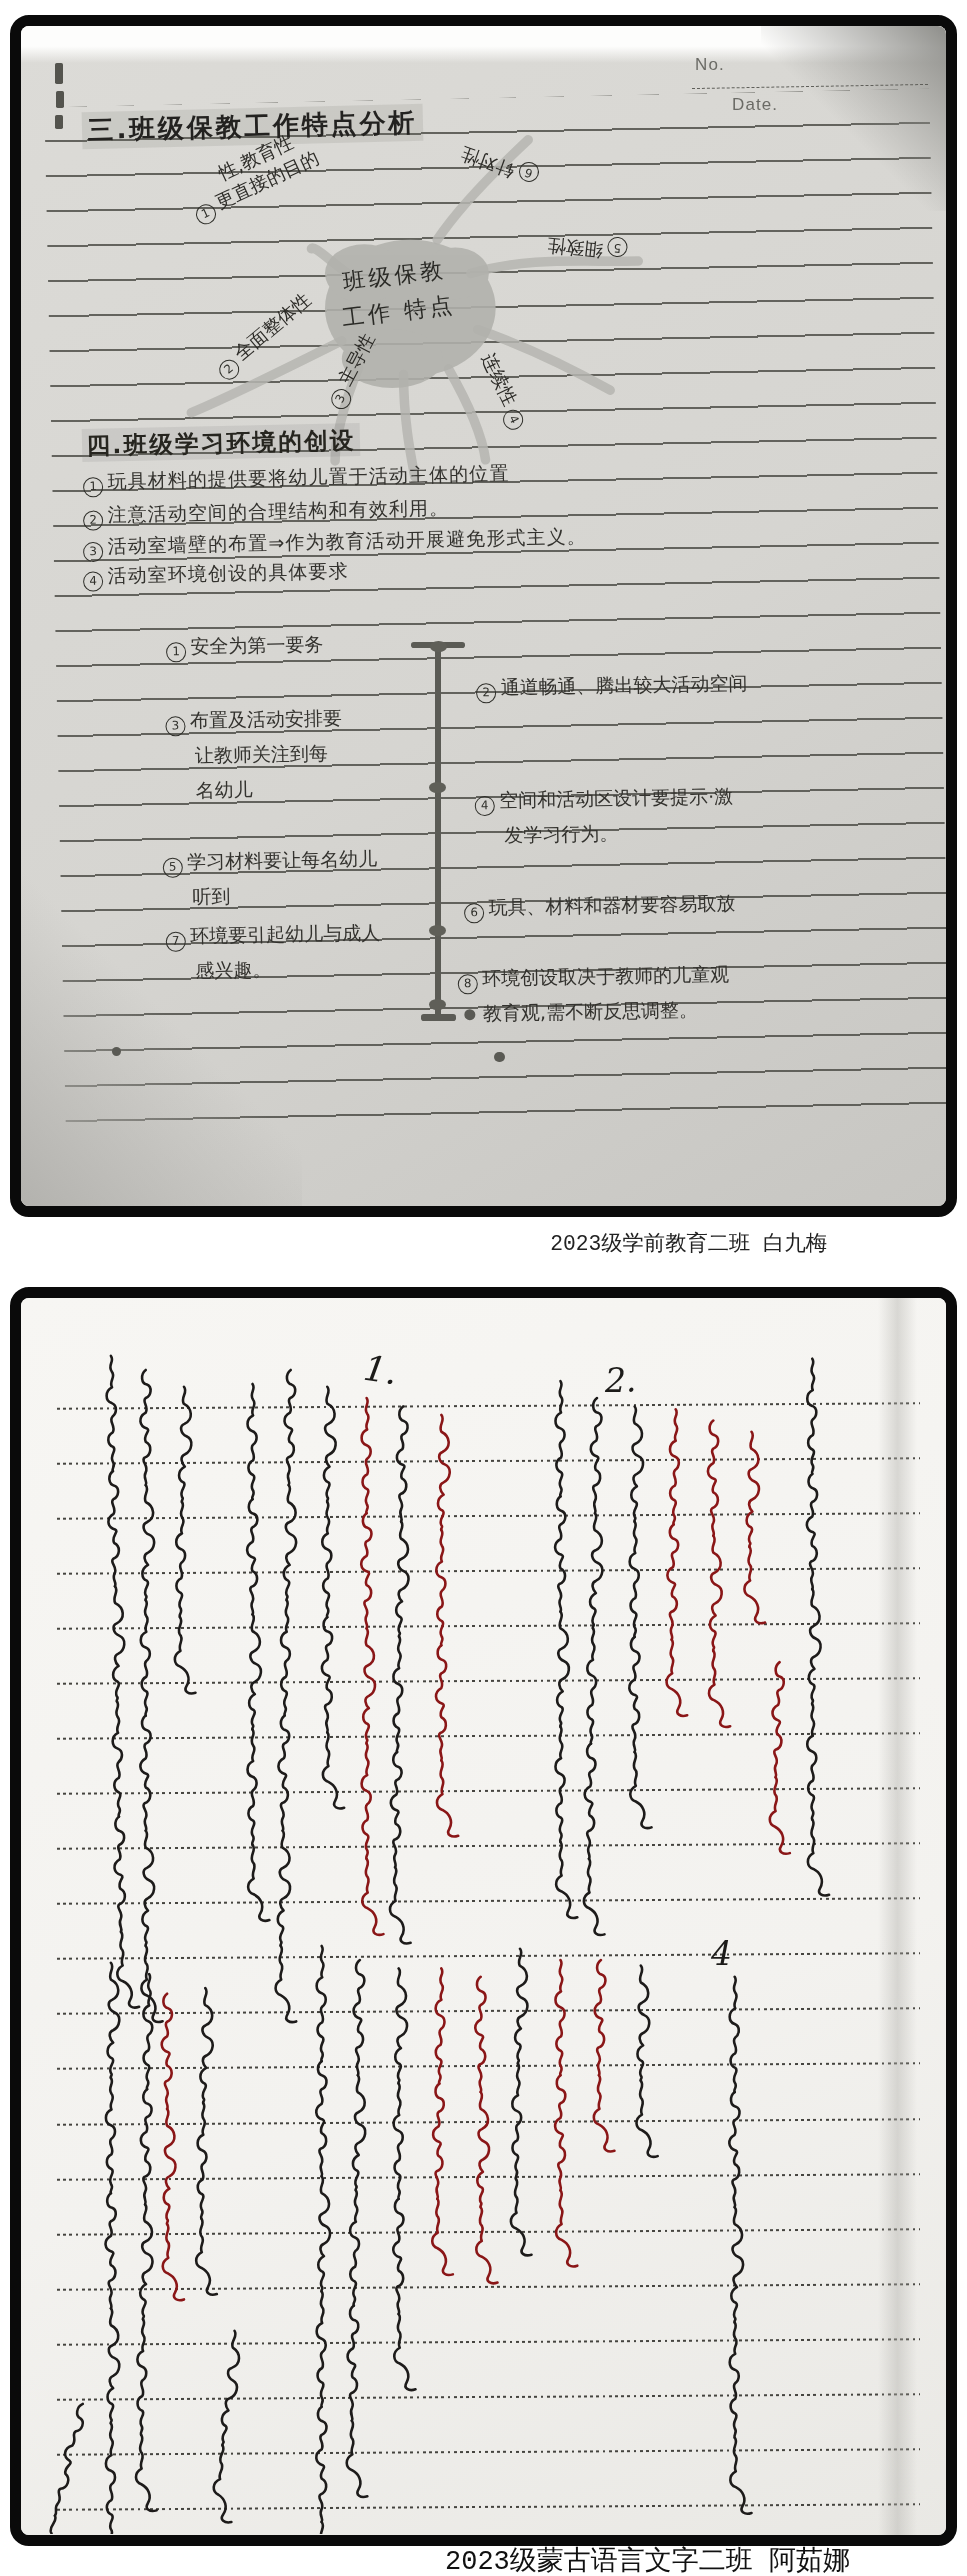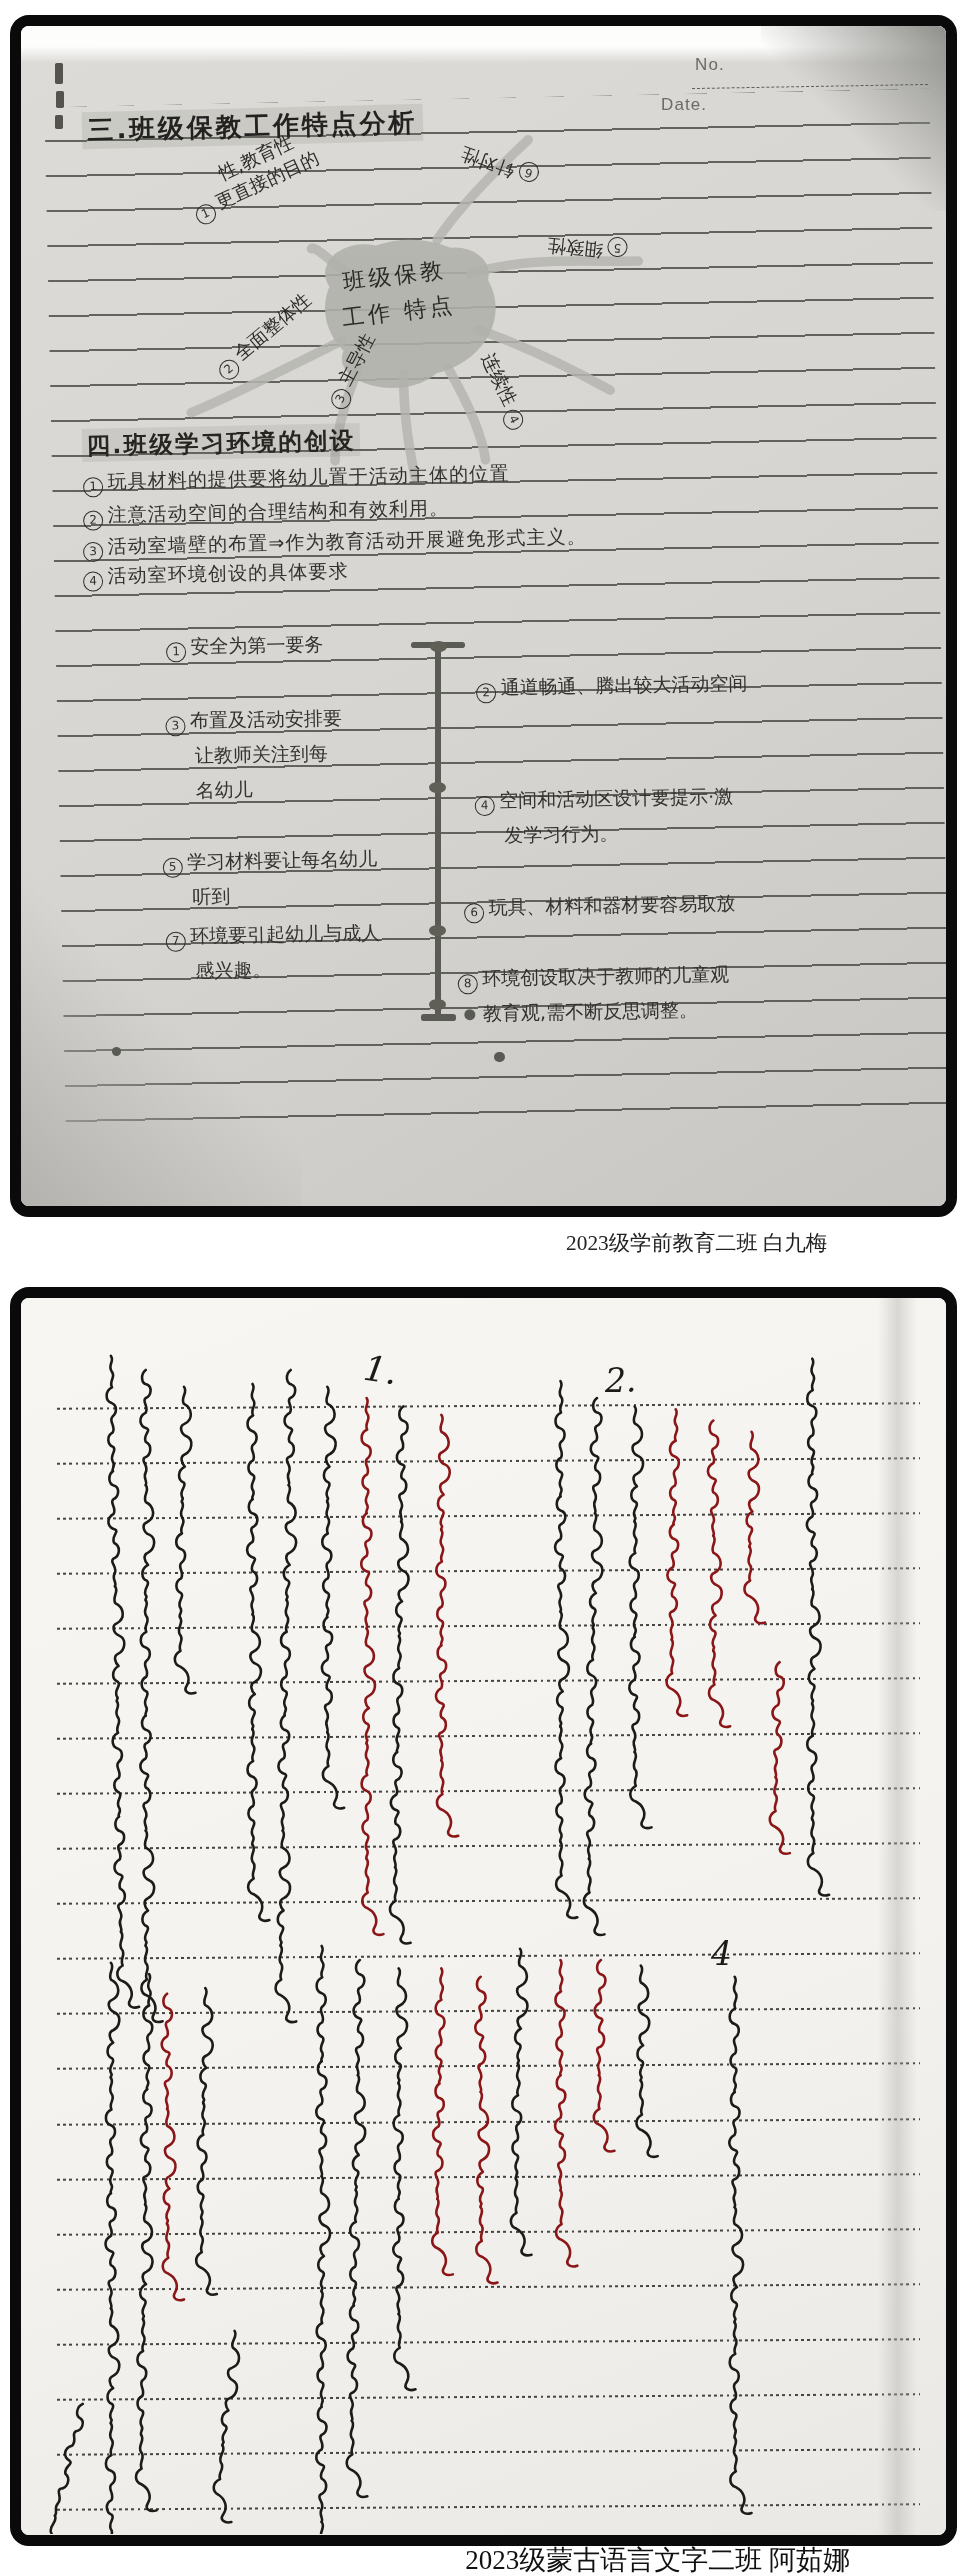--- a/index.html
+++ b/index.html
@@ -37,21 +37,21 @@
         letter-spacing:0;}
   .branch{position:absolute;font-size:18.5px;color:#2c2b27;transform-origin:left center;}
   .centerlbl{position:absolute;font-size:22.5px;color:#2a2a26;letter-spacing:3.4px;
              transform:rotate(-7deg);line-height:36px;text-align:center;}
   .tl-bar{position:absolute;width:6.2px;background:#5b5b55;border-radius:2.8px;}
   .tl-cap{position:absolute;background:#5b5b55;border-radius:2.8px;}
   .tl-blob{position:absolute;width:17px;height:11.2px;background:#5f5f58;border-radius:50%;}
   .tlitem{position:absolute;font-size:19px;color:#33322e;line-height:35px;
           transform:rotate(-1deg);white-space:nowrap;}
   .dot{position:absolute;background:#5a5a54;border-radius:50%;}
-  .caption{position:absolute;font-family:Liberation Serif, serif;
+  .caption{position:absolute;font-family:Liberation Mono, monospace;
            color:#222;white-space:nowrap;}
   #cap1{font-size:21.3px;top:1228px;right:140px;}
   #cap2{font-size:27px;top:2542px;right:117px;color:#111;}
   
   .photo2{background:linear-gradient(160deg,#f7f6f3 0%,#f3f2ef 60%,#e9e8e4 100%);}
   .crease{position:absolute;right:29px;top:0;bottom:0;width:39px;
           background:linear-gradient(to right,rgba(180,179,174,0),rgba(180,179,174,.45),rgba(180,179,174,0));}
   .dotline{position:absolute;left:36px;right:26px;height:1.7px;
            background:repeating-linear-gradient(90deg,#45443f 0 2.8px,transparent 2.8px 6.2px);
            transform:rotate(-.35deg);}
@@ -68,21 +68,21 @@
     <div class="p1lines"></div>
     <div class="whitetop"></div>
     <div class="shadtr"></div>
     <div class="shadbl"></div>
     <div class="edgemark" style="left:34px;top:37px;height:21.3px;"></div>
     <div class="edgemark" style="left:35px;top:65px;height:17px;"></div>
     <div class="edgemark" style="left:34px;top:89px;height:14.6px;"></div>
 
     <span class="hw nbhead" style="left:674px;top:29px;">No.</span>
     <div class="noline" style="left:671px;top:60px;width:236px;transform:rotate(-1deg);"></div>
-    <span class="hw nbhead" style="left:640px;top:69px;">Date.</span>
+    <span class="hw nbhead" style="left:711px;top:69px;">Date.</span>
 
     <div class="hw title1" style="left:61px;top:82px;">三.班级保教工作特点分析</div>
 
     <svg id="spider" viewBox="0 0 980 700" style="position:absolute;left:79px;top:79px;width:551px;height:393px;">
       <g stroke="#b6b6b1" stroke-width="17" fill="none" stroke-linecap="round" opacity="0.85">
         <path d="M600,240 C640,180 700,120 762,62"></path>
         <path d="M660,300 C760,270 860,280 958,278"></path>
         <path d="M672,400 C760,430 840,470 908,508"></path>
         <path d="M620,470 C660,540 680,590 686,632"></path>
         <path d="M540,480 C540,560 552,620 560,662"></path>

